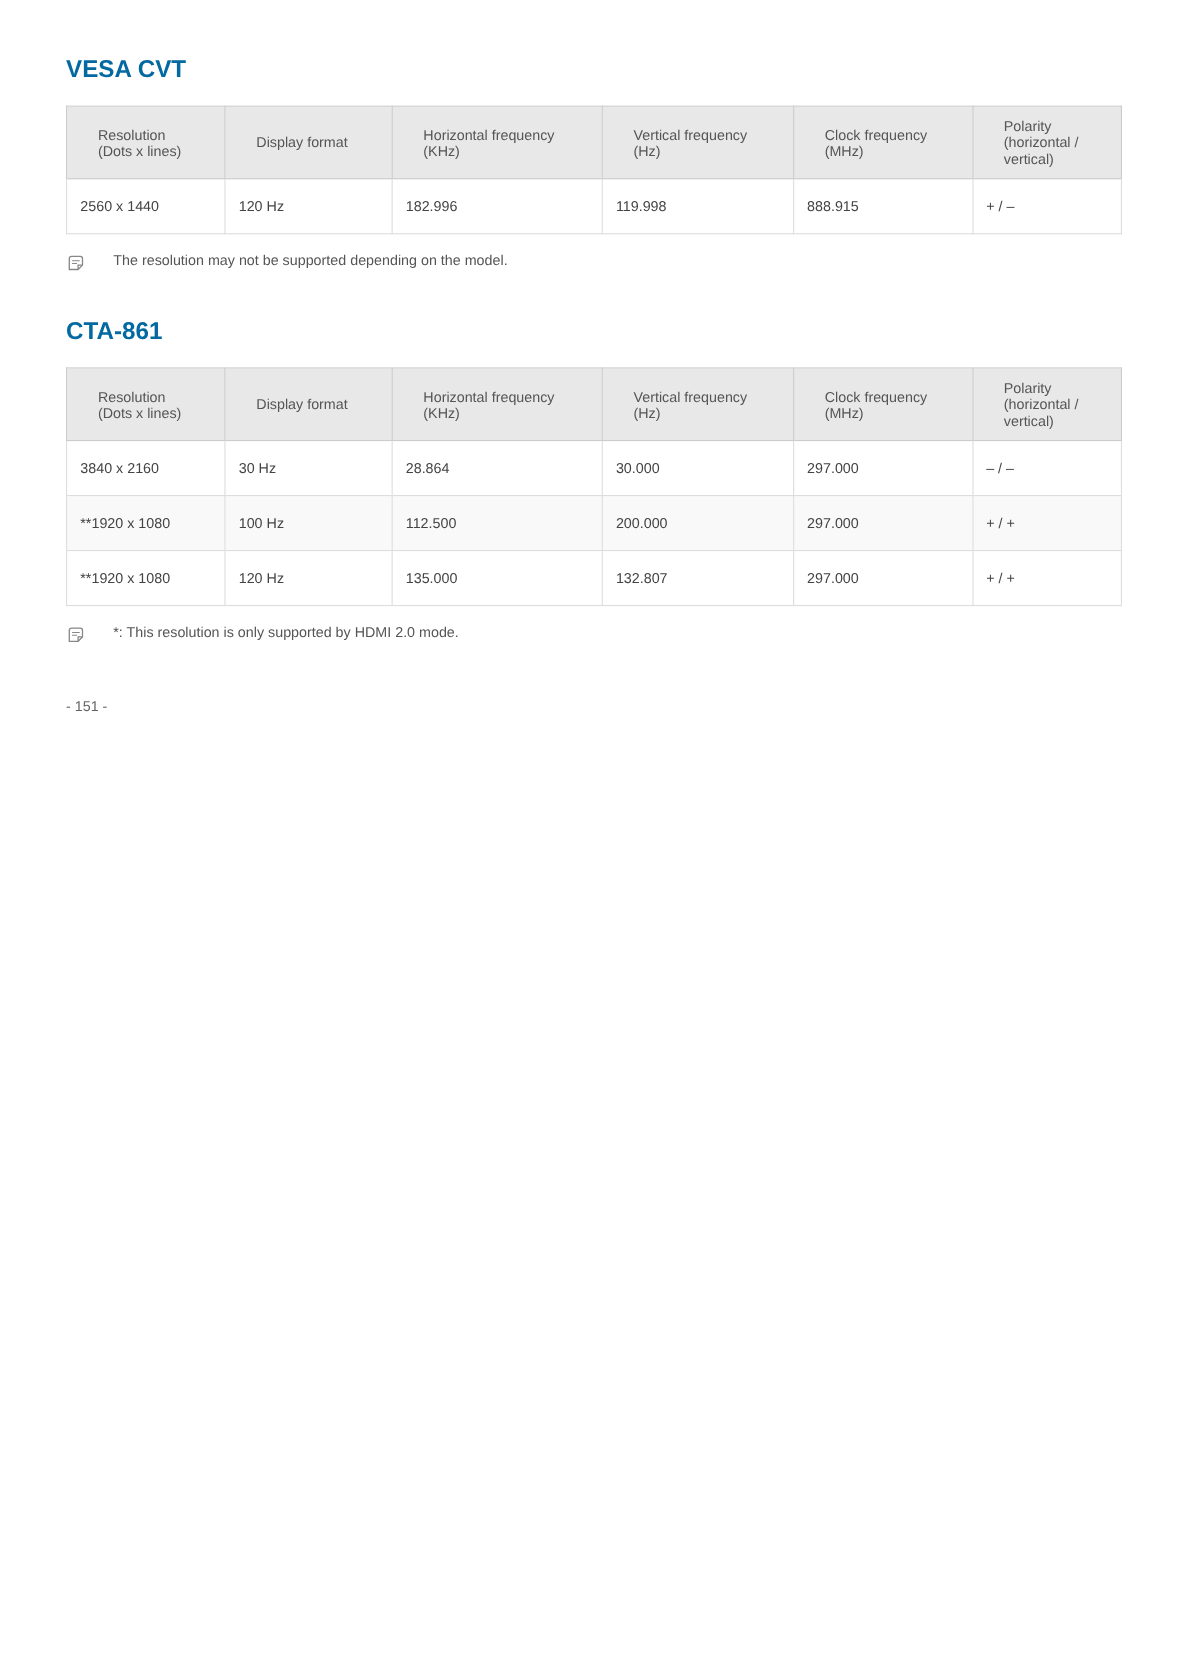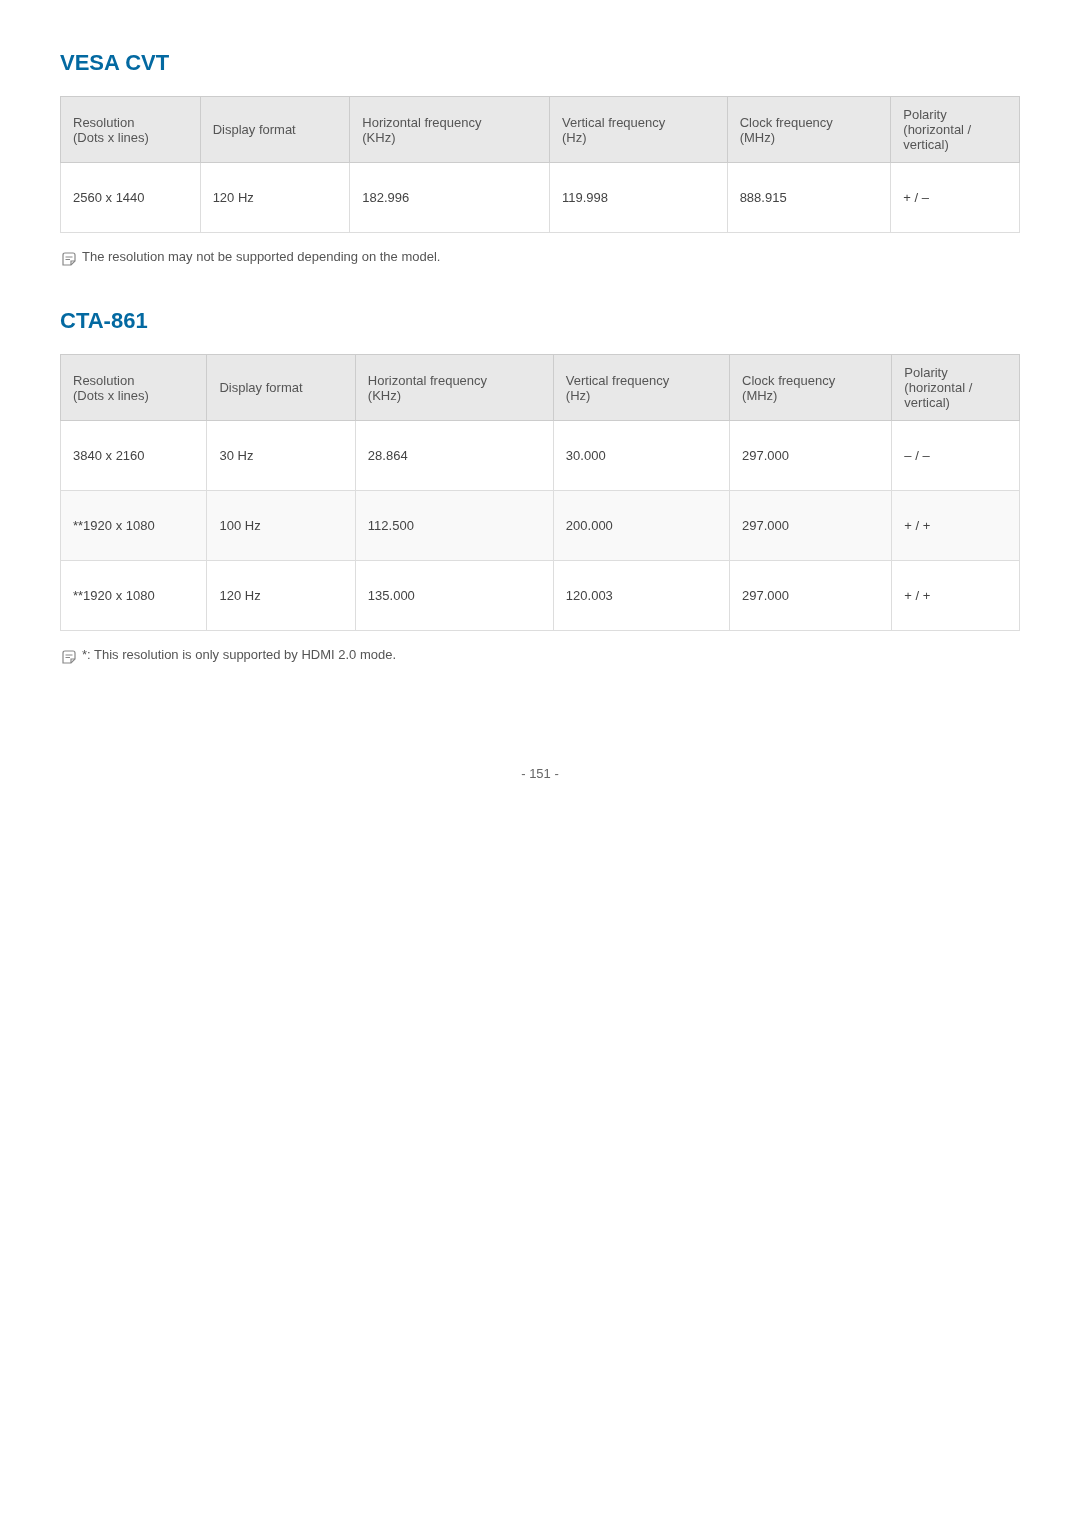--- a/index.html
+++ b/index.html
@@ -31,63 +31,62 @@
       border-collapse: collapse;
       margin-bottom: 16px;
       font-size: 13px;
     }
 
     thead tr {
       background-color: #e8e8e8;
     }
 
     thead th {
-      padding: 10px 12px;
+      padding: 10px 28px;
       text-align: left;
       font-weight: normal;
       color: #555;
       border: 1px solid #ccc;
       vertical-align: middle;
     }
 
     tbody tr {
       background-color: #fff;
     }
 
     tbody tr:nth-child(even) {
       background-color: #f9f9f9;
     }
 
     tbody td {
-      padding: 27px 12px;
+      padding: 17px 12px;
       border: 1px solid #ddd;
       vertical-align: middle;
       color: #444;
     }
 
     .note {
       display: flex;
       align-items: flex-start;
-      gap: 4px;
+      gap: 25px;
       color: #555;
       font-size: 13px;
       margin-top: 8px;
       margin-bottom: 8px;
     }
 
     .note-icon {
       width: 18px;
       height: 18px;
       flex-shrink: 0;
       margin-top: 1px;
     }
 
     .page-num {
-      text-align: center;
-      margin-top: 100px;
+      margin-top: 48px;
       color: #666;
       font-size: 13px;
     }
 
     .section-gap {
       margin-top: 40px;
     }
   </style>
 </head>
 <body>
@@ -189,21 +188,21 @@
       <td>100 Hz</td>
       <td>112.500</td>
       <td>200.000</td>
       <td>297.000</td>
       <td>+ / +</td>
     </tr>
         <tr>
       <td>**1920 x 1080</td>
       <td>120 Hz</td>
       <td>135.000</td>
-      <td>120.003</td>
+      <td>132.807</td>
       <td>297.000</td>
       <td>+ / +</td>
     </tr>
       </tbody>
   </table>
 
   <div class="note">
     <svg class="note-icon" viewBox="0 0 18 18" fill="none" xmlns="http://www.w3.org/2000/svg">
       <path d="M3 15 L3 5 Q3 3 5 3 L13 3 Q15 3 15 5 L15 11 L11 15 Z" stroke="#888" stroke-width="1.2" fill="none"></path>
       <path d="M11 15 L11 11 L15 11" stroke="#888" stroke-width="1.2" fill="none"></path>

